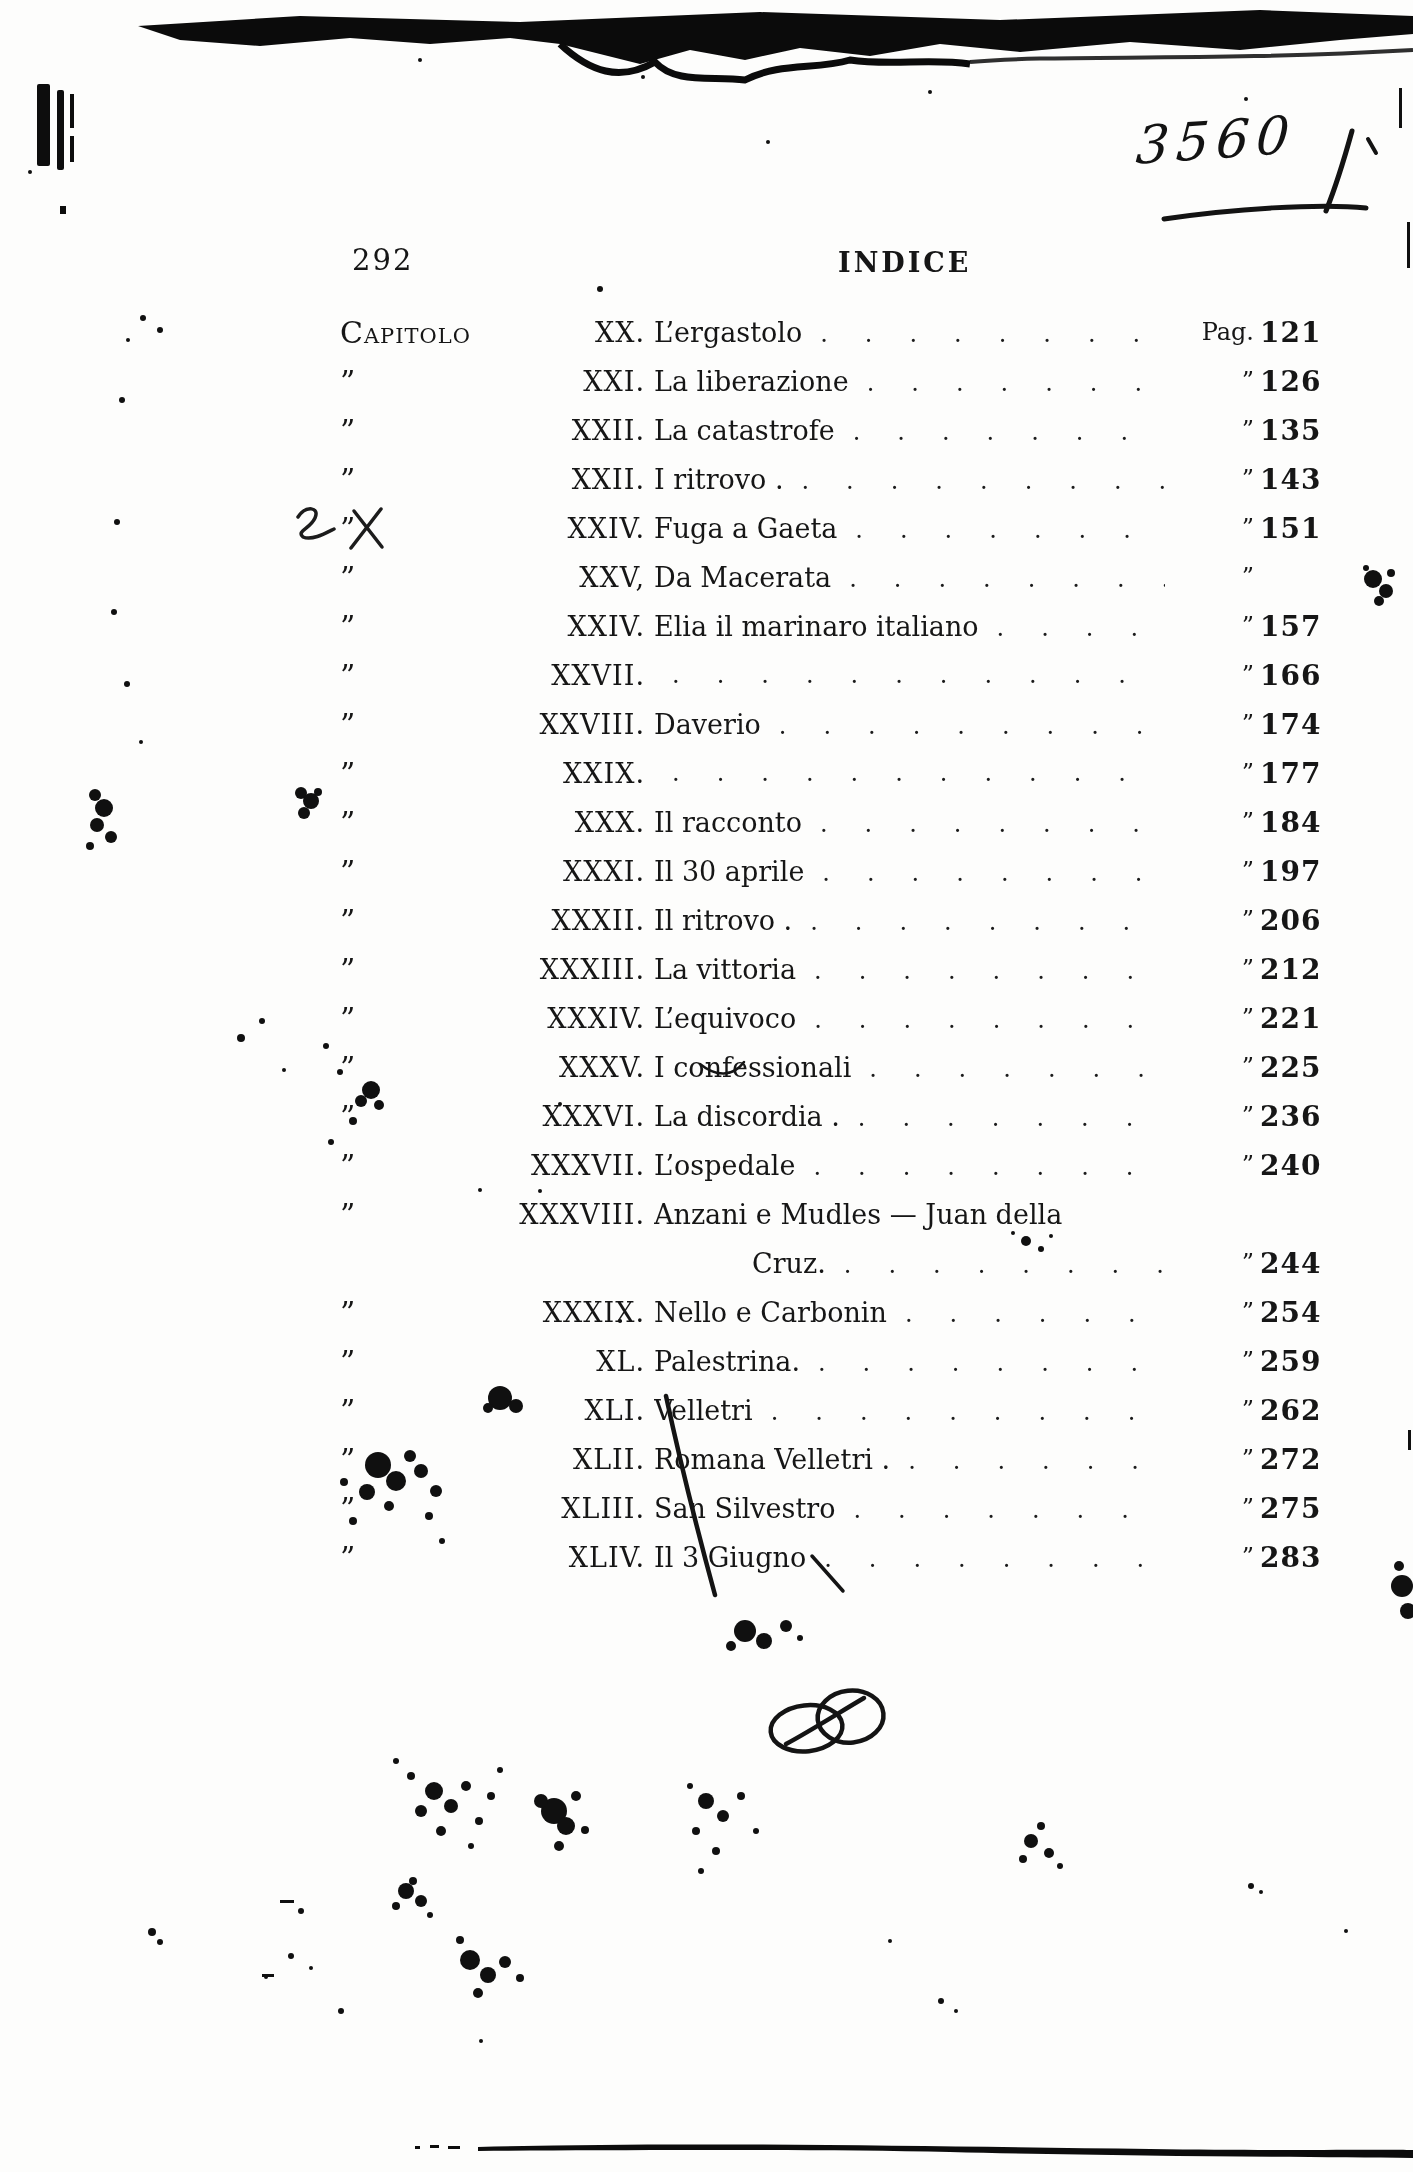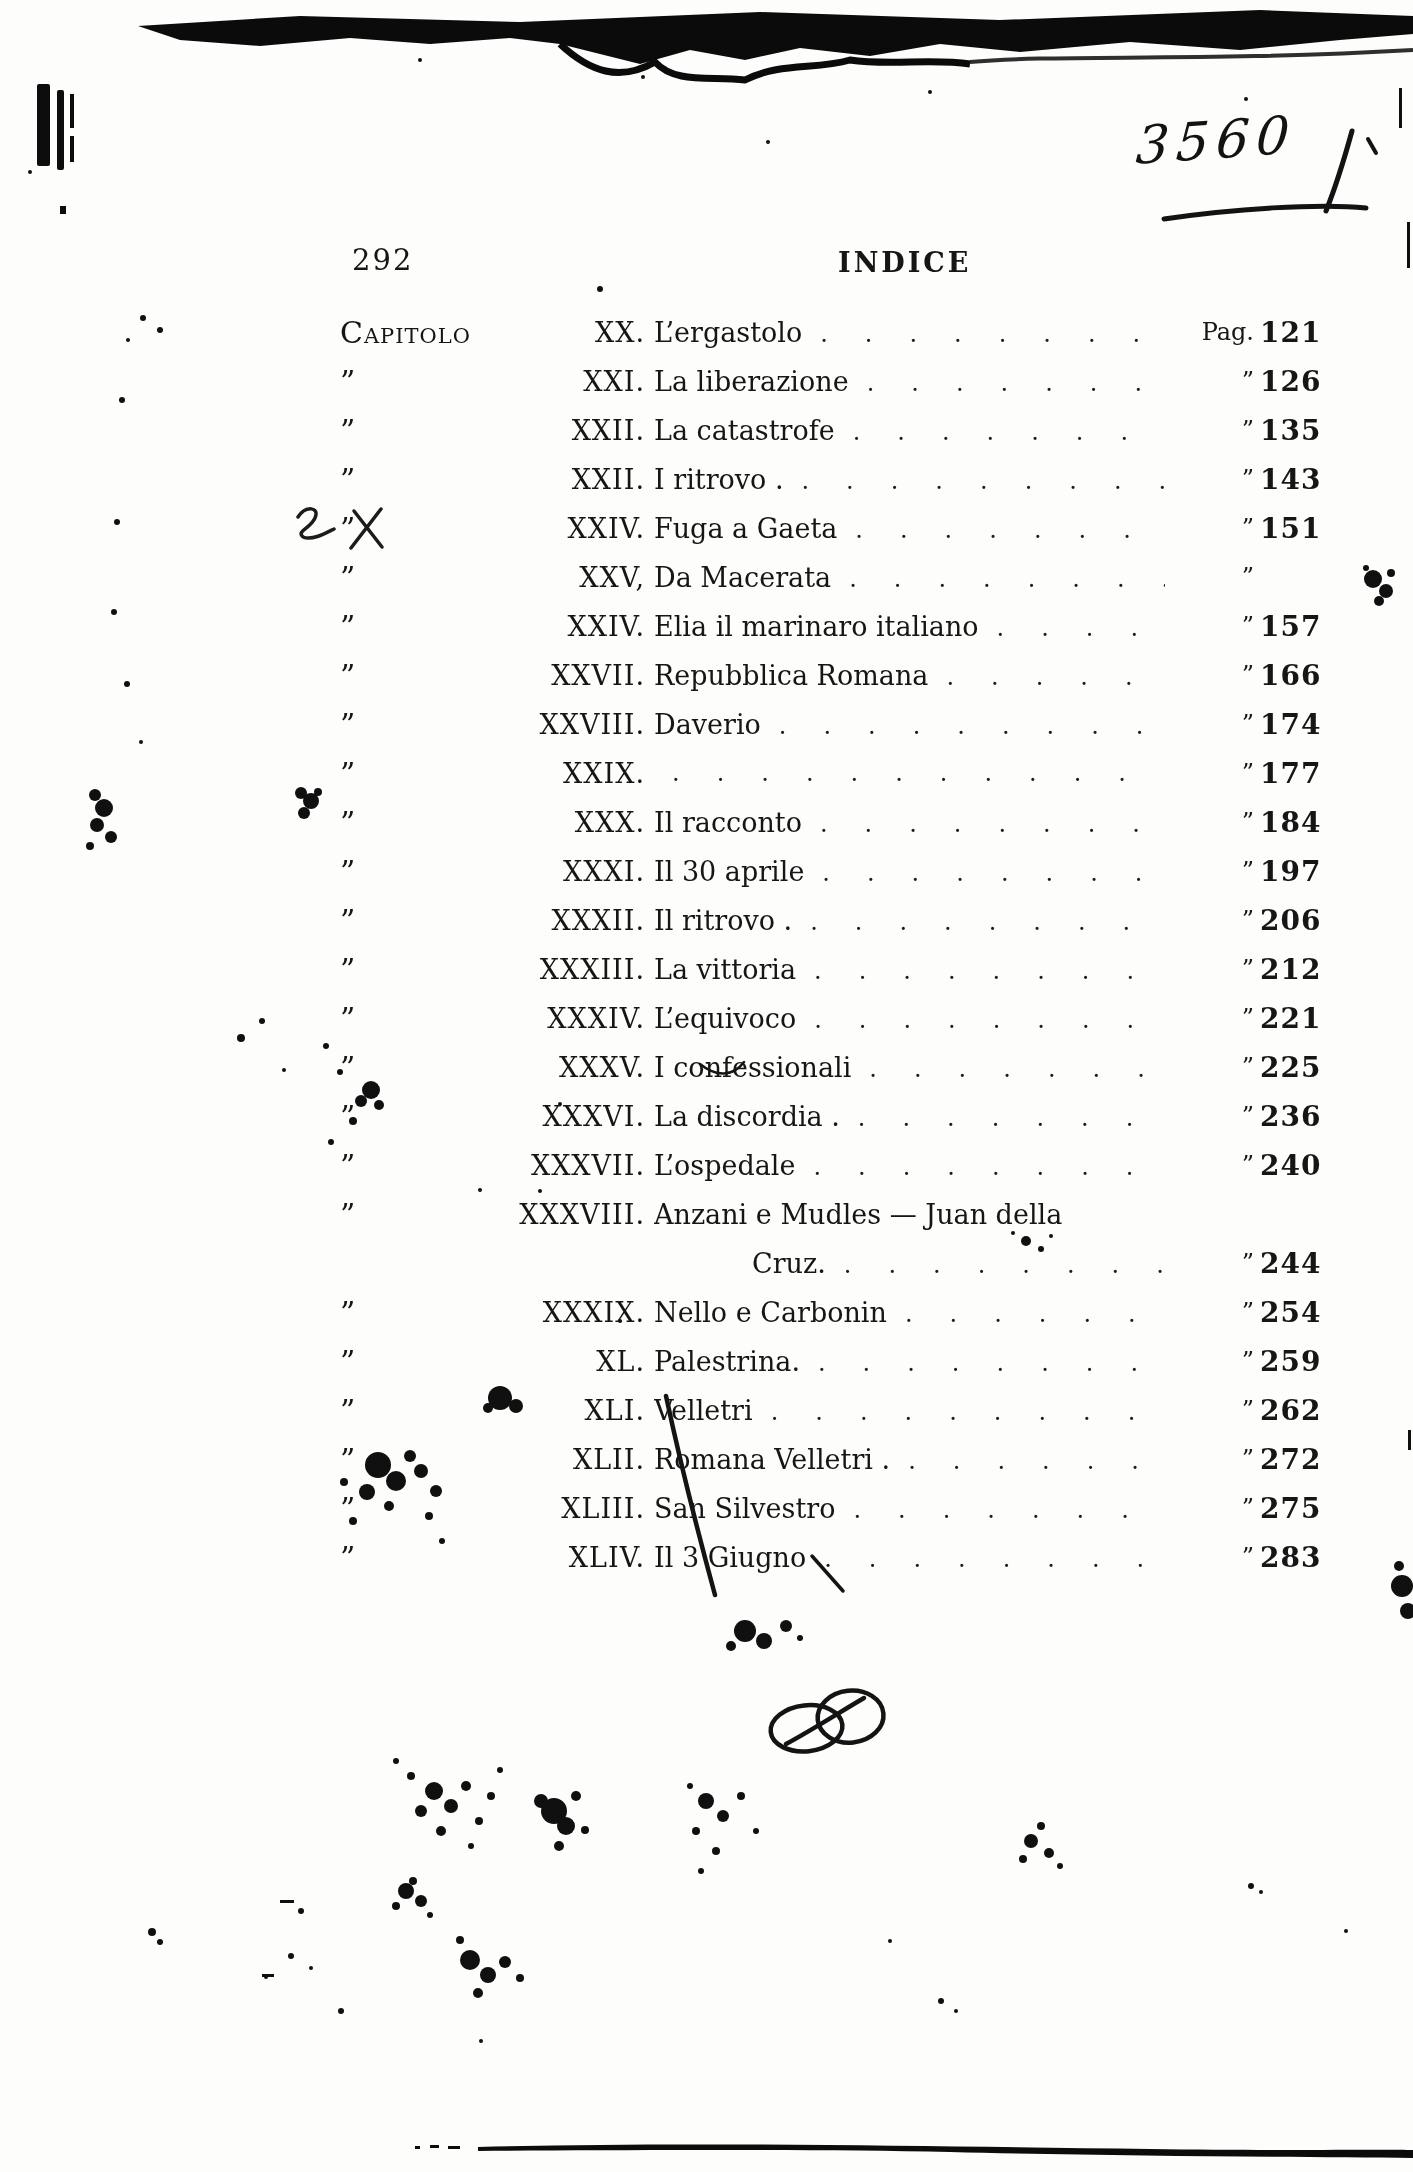--- a/index.html
+++ b/index.html
@@ -310,21 +310,20 @@
           <span class="leader">............</span>
         </span>
         <span class="col-paglabel">”</span>
         <span class="col-page">157</span>
       </div>
 
       <div class="toc-row">
         <span class="col-chapter">”</span>
         <span class="col-roman">XXVII.</span>
         <span class="col-title">
-          <span class="title-text">Repubblica Romana</span>
           <span class="leader">............</span>
         </span>
         <span class="col-paglabel">”</span>
         <span class="col-page">166</span>
       </div>
 
       <div class="toc-row">
         <span class="col-chapter">”</span>
         <span class="col-roman">XXVIII.</span>
         <span class="col-title">

